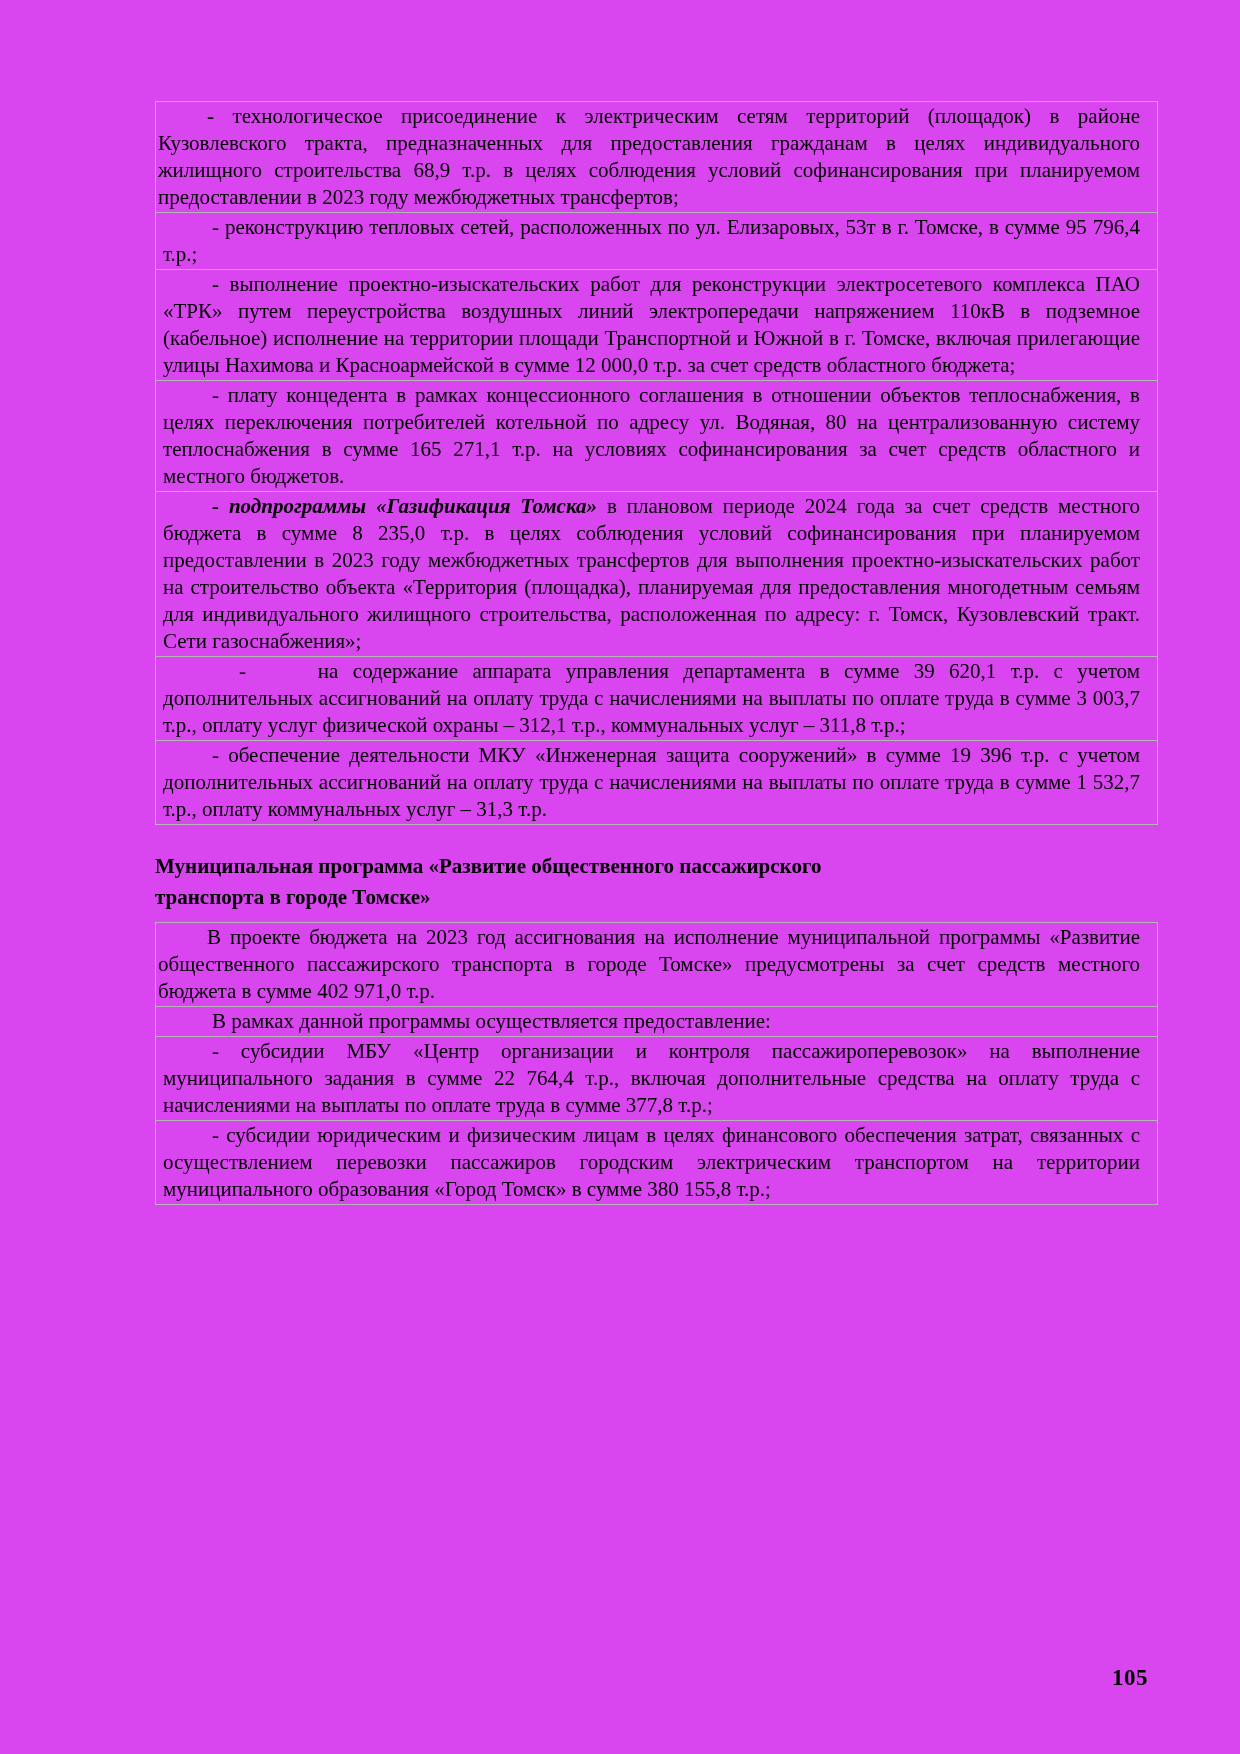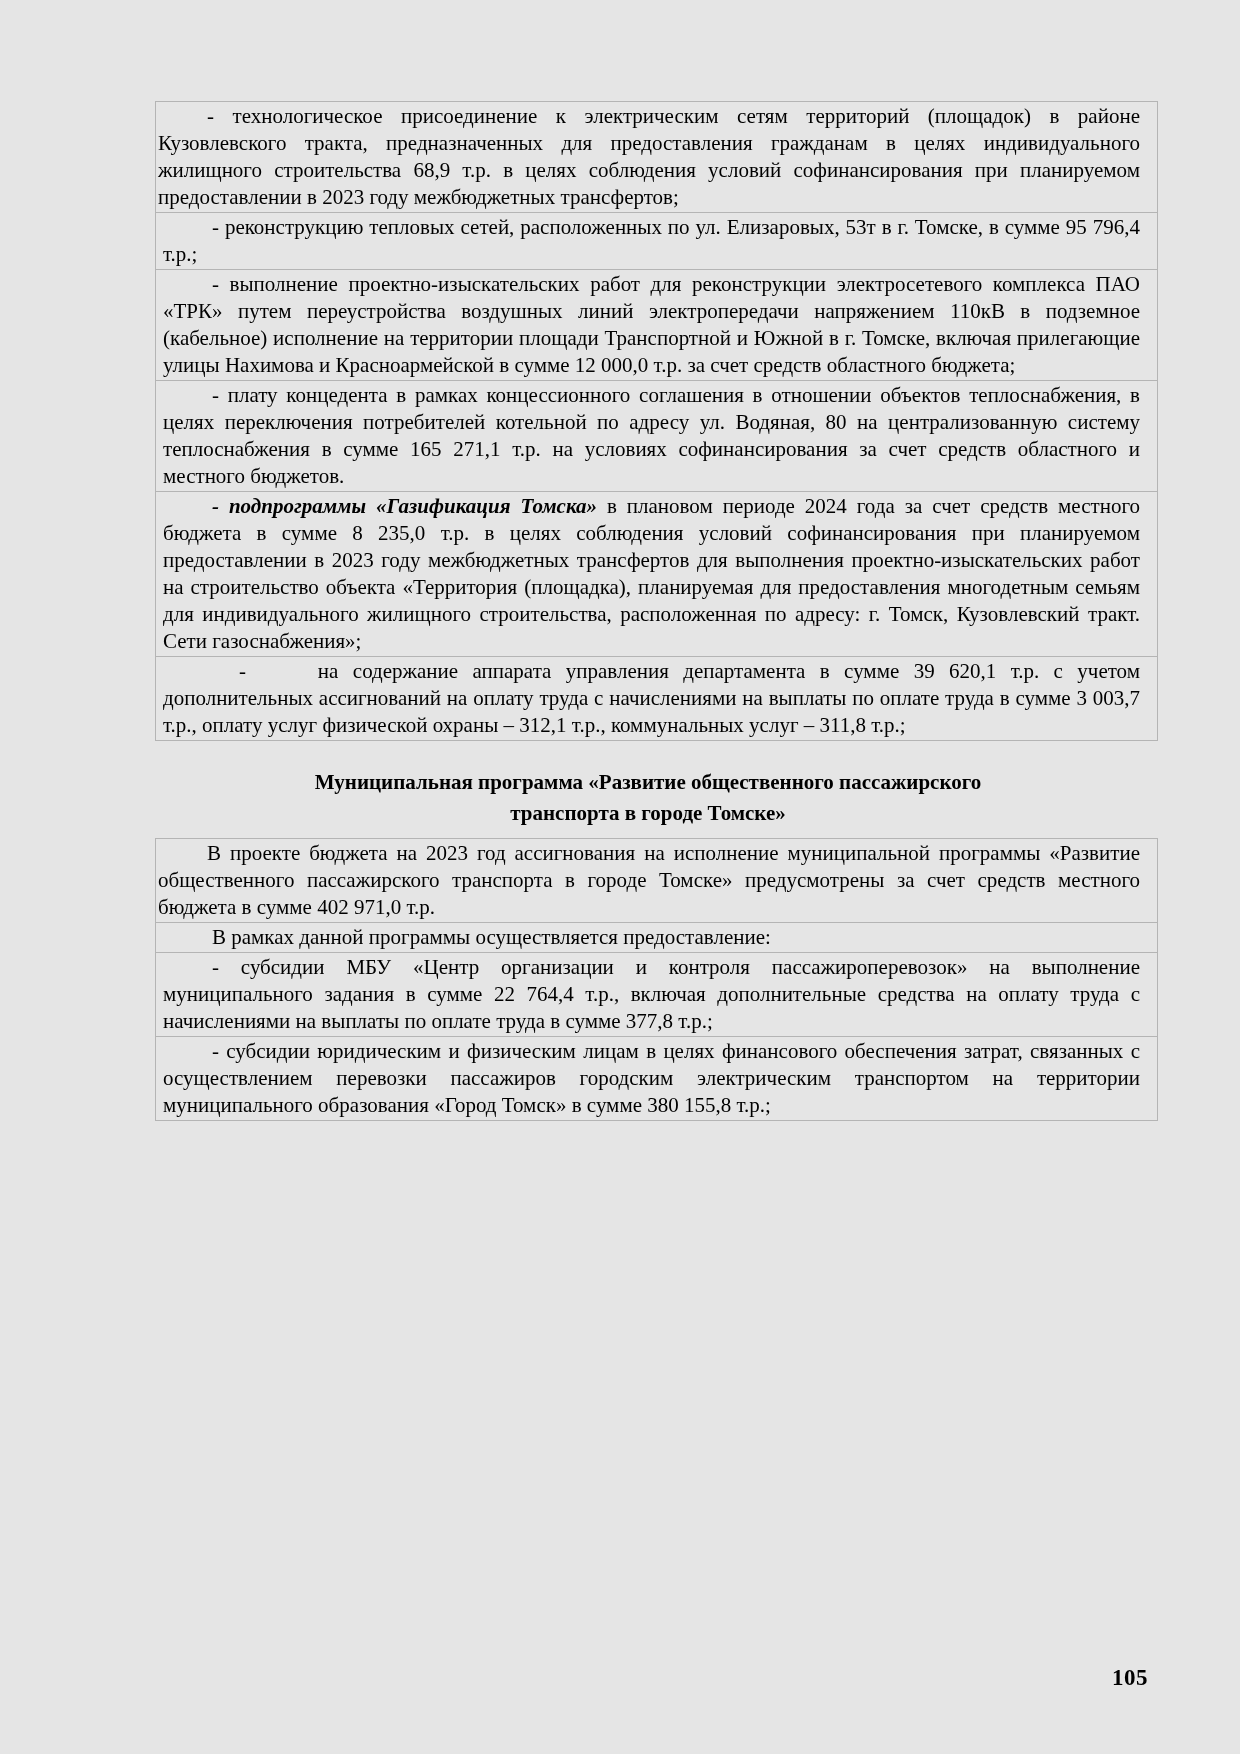--- a/index.html
+++ b/index.html
@@ -1,20 +1,20 @@
 <!DOCTYPE html>
 <html lang="ru"><head>
 <meta charset="utf-8">
 <style>
   html, body { margin: 0; padding: 0; background: #ffffff; }
   .page {
     position: relative;
     width: 1240px;
     height: 1754px;
-    background: #e5e5e5;
+    background: #d946ef;
     font-family: "Liberation Serif", "DejaVu Serif", serif;
     color: #000000;
     overflow: hidden;
   }
   .content {
     position: absolute;
     left: 155px;
     top: 101px;
     width: 1003px;
   }
@@ -32,21 +32,20 @@
     text-indent: 49px;
   }
   .para.indent-sub { text-indent: 76px; }
   .bi { font-weight: bold; font-style: italic; }
   .heading {
     margin: 26px 0 9px 0;
     padding-right: 17px;
     font-size: 21px;
     line-height: 31px;
     font-weight: bold;
-    text-align: center;
   }
   .page-number {
     position: absolute;
     top: 1641px;
     right: 92px;
     font-size: 23px;
     font-weight: bold;
     letter-spacing: 0.5px;
     margin-top: 24px;
   }
@@ -68,20 +67,23 @@
     </div>
     <div class="box">
       <p class="para">- плату концедента в рамках концессионного соглашения в отношении объектов теплоснабжения, в целях переключения потребителей котельной по адресу ул. Водяная, 80 на централизованную систему теплоснабжения в сумме 165 271,1 т.р. на условиях софинансирования за счет средств областного и местного бюджетов.</p>
     </div>
     <div class="box">
       <p class="para"><span class="bi">- подпрограммы «Газификация Томска»</span><span> в плановом периоде 2024 года за счет средств местного бюджета в сумме 8 235,0 т.р. в целях соблюдения условий софинансирования при планируемом предоставлении в 2023 году межбюджетных трансфертов для выполнения проектно-изыскательских работ на строительство объекта «Территория (площадка), планируемая для предоставления многодетным семьям для индивидуального жилищного строительства, расположенная по адресу: г. Томск, Кузовлевский тракт. Сети газоснабжения»;</span></p>
     </div>
     <div class="box">
       <p class="para indent-sub">-&nbsp;&nbsp;&nbsp;&nbsp; на содержание аппарата управления департамента в сумме 39 620,1 т.р. с учетом дополнительных ассигнований на оплату труда с начислениями на выплаты по оплате труда в сумме 3 003,7 т.р., оплату услуг физической охраны – 312,1 т.р., коммунальных услуг – 311,8 т.р.;</p>
     </div>
+    <div class="box">
+      <p class="para">- обеспечение деятельности МКУ «Инженерная защита сооружений» в сумме 19 396 т.р. с учетом дополнительных ассигнований на оплату труда с начислениями на выплаты по оплате труда в сумме 1 532,7 т.р., оплату коммунальных услуг – 31,3 т.р.</p>
+    </div>
 
     <h2 class="heading">
       <span>Муниципальная программа «Развитие общественного пассажирского</span><br>
       <span>транспорта в городе Томске»</span>
     </h2>
 
     <div class="box">
       <p class="para">В проекте бюджета на 2023 год ассигнования на исполнение муниципальной программы «Развитие общественного пассажирского транспорта в городе Томске» предусмотрены за счет средств местного бюджета в сумме 402 971,0 т.р.</p>
     </div>
     <div class="box">

